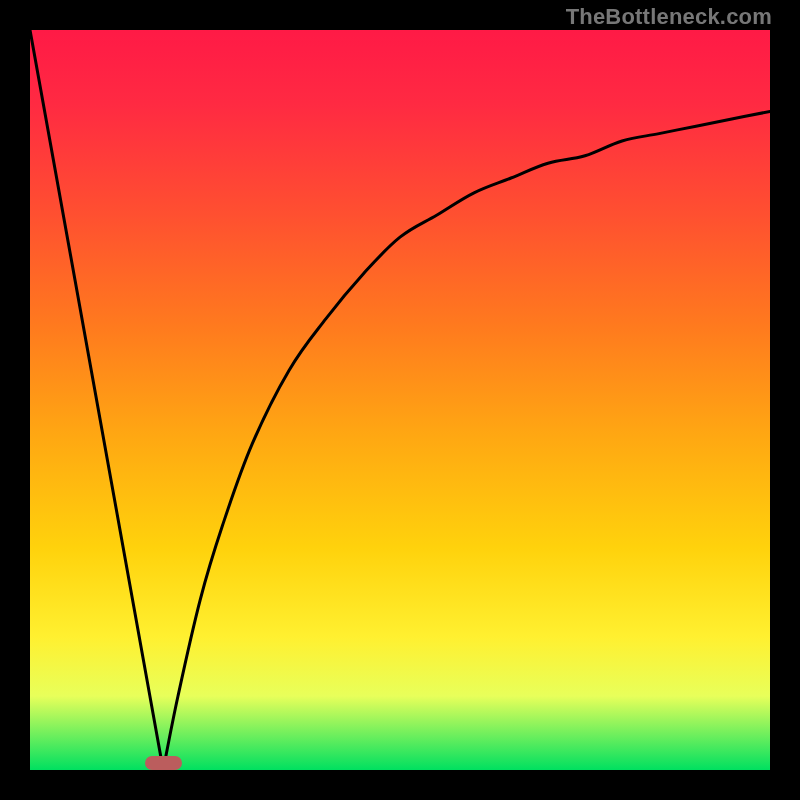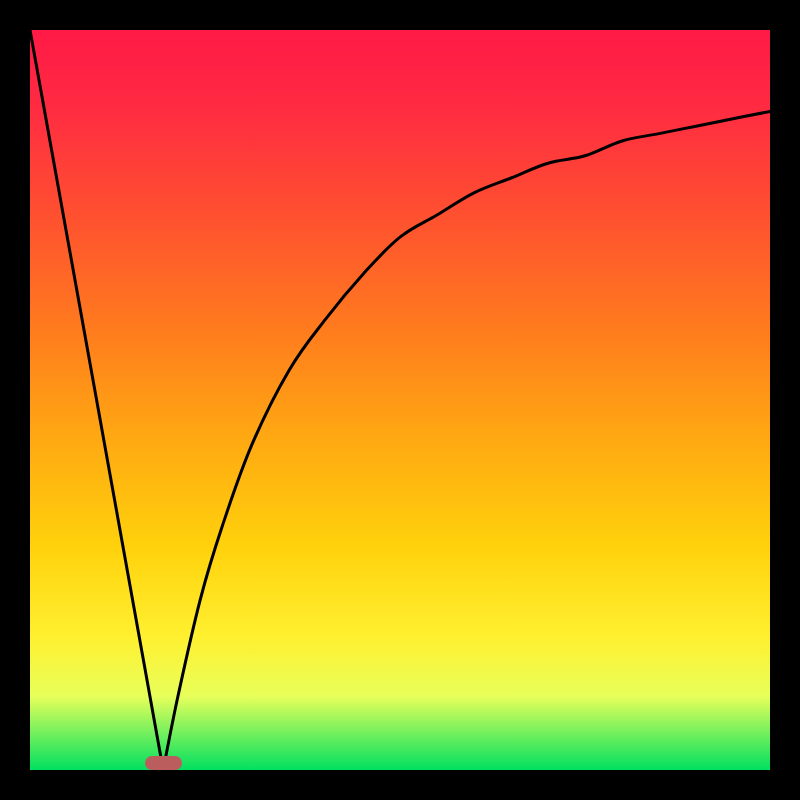--- a/index.html
+++ b/index.html
@@ -57,19 +57,20 @@
     width: 40px;
     height: 14px;
     border-radius: 7px;
     background: #bb5d5d;
   }
 </style>
 </head>
 <body>
 
 <div class="frame">
+  <div class="watermark">TheBottleneck.com</div>
   <div class="plot-area">
     <svg class="curve" viewBox="0 0 740 740" preserveAspectRatio="none">
       <path id="curve-path" d="M 0 0 L 133.2 740 C 135.864 726.68, 141.34 696.636, 148 666 C 154.66 635.364, 162.20800000000003 600.4359999999999, 170.20000000000002 569.8 C 178.192 539.164, 183.07600000000002 523.7719999999999, 192.4 495.79999999999995 C 201.724 467.828, 210.012 442.37199999999996, 222 414.4 C 233.988 386.428, 245.68 363.044, 259 340.4 C 272.32 317.756, 282.68 305.916, 296 288.6 C 309.32 271.28400000000005, 319.68 258.852, 333 244.2 C 346.32 229.548, 356.68 217.85600000000005, 370 207.20000000000005 C 383.32 196.54400000000004, 393.68000000000006 192.99200000000002, 407.00000000000006 185 C 420.32000000000005 177.00799999999998, 430.68 169.45999999999995, 444 162.79999999999995 C 457.32 156.13999999999996, 467.68 153.32799999999997, 481 148 C 494.32 142.67200000000003, 504.68 137.19600000000003, 518 133.20000000000005 C 531.32 129.20400000000006, 541.68 129.79600000000008, 555 125.80000000000007 C 568.32 121.80400000000006, 578.68 114.99600000000001, 592 111 C 605.32 107.00399999999999, 615.68 106.26400000000001, 629 103.60000000000002 C 642.32 100.93600000000004, 652.68 98.86400000000006, 666 96.20000000000005 C 679.32 93.53600000000003, 689.68 91.46399999999997, 703 88.79999999999995 C 716.32 86.13599999999994, 733.34 82.73199999999997, 740 81.39999999999998" fill="none" stroke="#000000" stroke-width="3" stroke-linejoin="round" stroke-linecap="round"></path>
     </svg>
     <div class="marker" id="opt-marker" style="left: 114.7px; width: 37px; bottom: 0px; height: 14px; background: rgb(187, 93, 93);"></div>
   </div>
 </div>
 
 </body></html>

